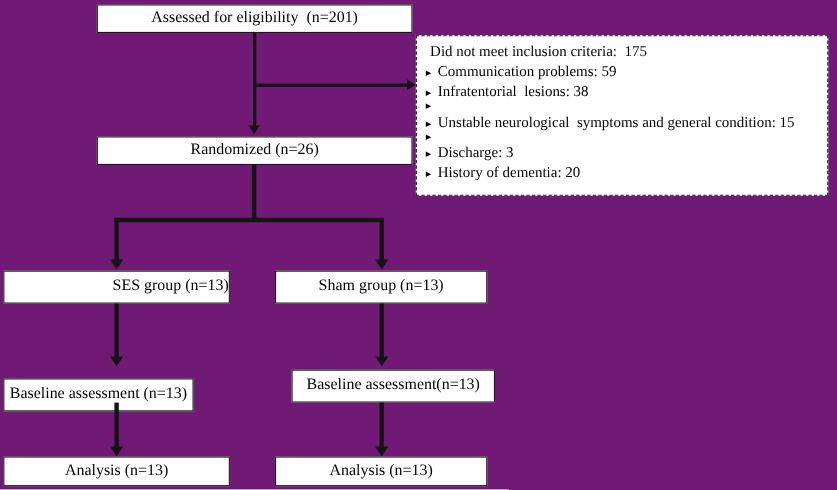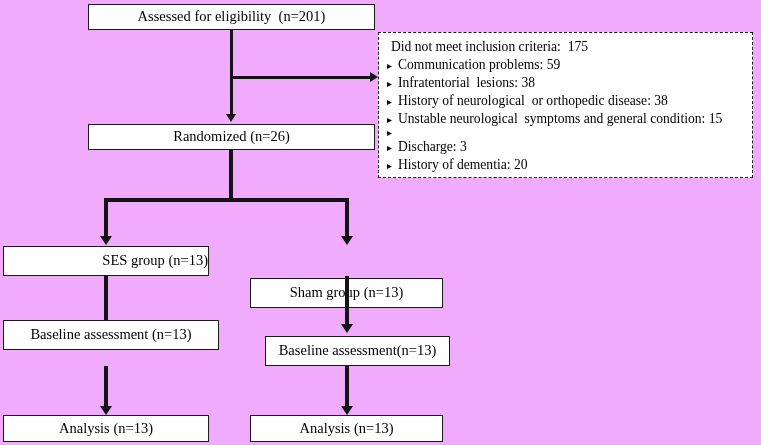--- a/index.html
+++ b/index.html
@@ -4,21 +4,21 @@
 <style>
   html, body {
     margin: 0;
     padding: 0;
     background: #ffffff;
   }
   #canvas {
     position: relative;
     width: 761px;
     height: 445px;
-    background: #f0abfc;
+    background: #701a75;
     font-family: "Liberation Serif", "DejaVu Serif", serif;
     overflow: hidden;
   }
   .box {
     position: absolute;
     box-sizing: border-box;
     border: 1.5px solid #1a1a1a;
     background: #ffffff;
     display: flex;
     align-items: center;
@@ -107,21 +107,20 @@
     <div class="excl-item">
       <span class="excl-bullet">▸</span>
       <span>Communication problems: 59</span>
     </div>
     <div class="excl-item">
       <span class="excl-bullet">▸</span>
       <span>Infratentorial  lesions: 38</span>
     </div>
     <div class="excl-item">
       <span class="excl-bullet">▸</span>
-      <span>History of neurological  or orthopedic disease: 38</span>
     </div>
     <div class="excl-item">
       <span class="excl-bullet">▸</span>
       <span>Unstable neurological  symptoms and general condition: 15</span>
     </div>
     <div class="excl-item">
       <span class="excl-bullet">▸</span>
     </div>
     <div class="excl-item">
       <span class="excl-bullet">▸</span>
@@ -140,30 +139,30 @@
   <div class="vline" style="left:229px; top:150px; width:3.5px; height:51px;"></div>
   <div class="hline" style="left:104px; top:198px; width:244px; height:3.5px;"></div>
   <div class="vline" style="left:104px; top:198px; width:3.5px; height:42px;"></div>
   <div class="arrowhead-down thick" style="left:100px; top:236px;"></div>
   <div class="vline" style="left:345px; top:198px; width:3.5px; height:42px;"></div>
   <div class="arrowhead-down thick" style="left:341px; top:236px;"></div>
 
   <div class="box" style="left:3px; top:246px; width:206px; height:30px;justify-content:flex-end;">
     <span>SES group (n=13)</span>
   </div>
-  <div class="box" style="left:250px; top:246px; width:193px; height:30px;margin-top:32px;">
+  <div class="box" style="left:250px; top:246px; width:193px; height:30px;">
     <span>Sham group (n=13)</span>
   </div>
 
   <div class="vline" style="left:104px; top:276px; width:3.5px; height:52px;"></div>
   <div class="arrowhead-down thick" style="left:100px; top:324px;"></div>
   <div class="vline" style="left:345px; top:276px; width:3.5px; height:52px;"></div>
   <div class="arrowhead-down thick" style="left:341px; top:324px;"></div>
 
-  <div class="box" style="left:3px; top:320px; width:216px; height:30px;">
+  <div class="box" style="left:3px; top:344px; width:173px; height:30px;">
     <span>Baseline assessment (n=13)</span>
   </div>
   <div class="box" style="left:250px; top:336px; width:185px; height:30px;margin-left:15px;">
     <span>Baseline assessment(n=13)</span>
   </div>
 
   <div class="vline" style="left:104px; top:366px; width:3.5px; height:44px;"></div>
   <div class="arrowhead-down thick" style="left:100px; top:406px;"></div>
   <div class="vline" style="left:345px; top:366px; width:3.5px; height:44px;"></div>
   <div class="arrowhead-down thick" style="left:341px; top:406px;"></div>

